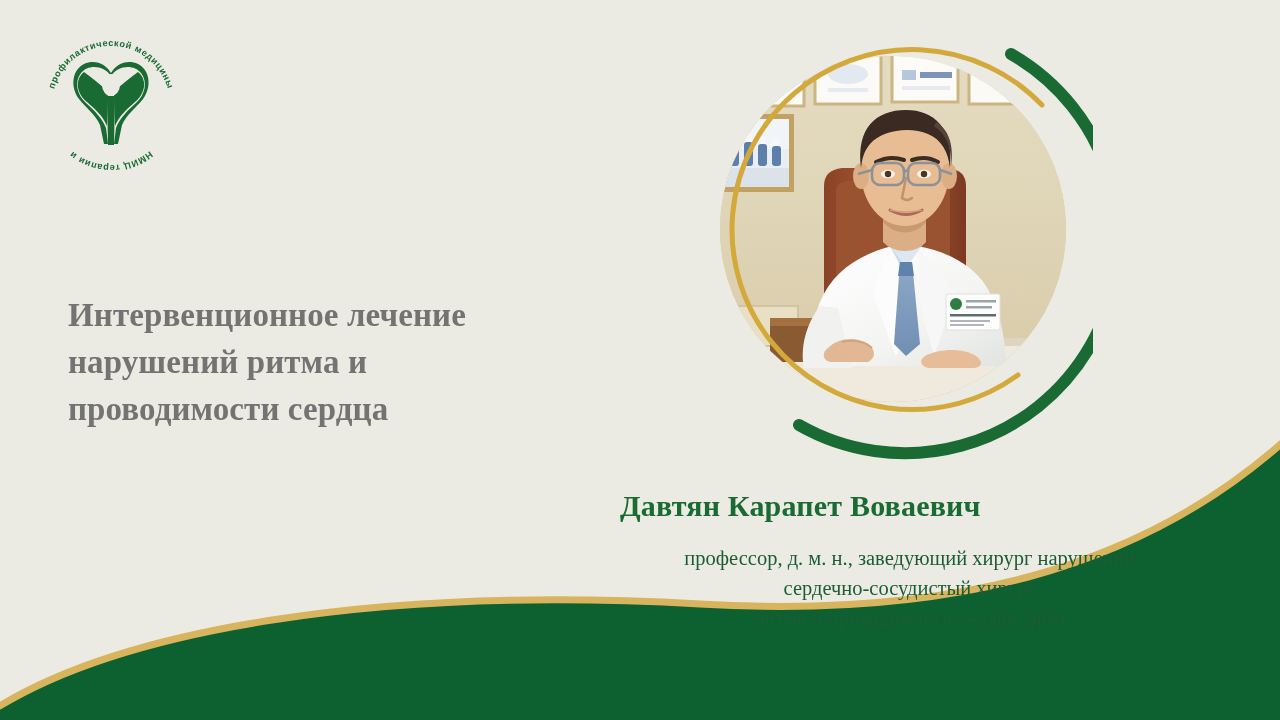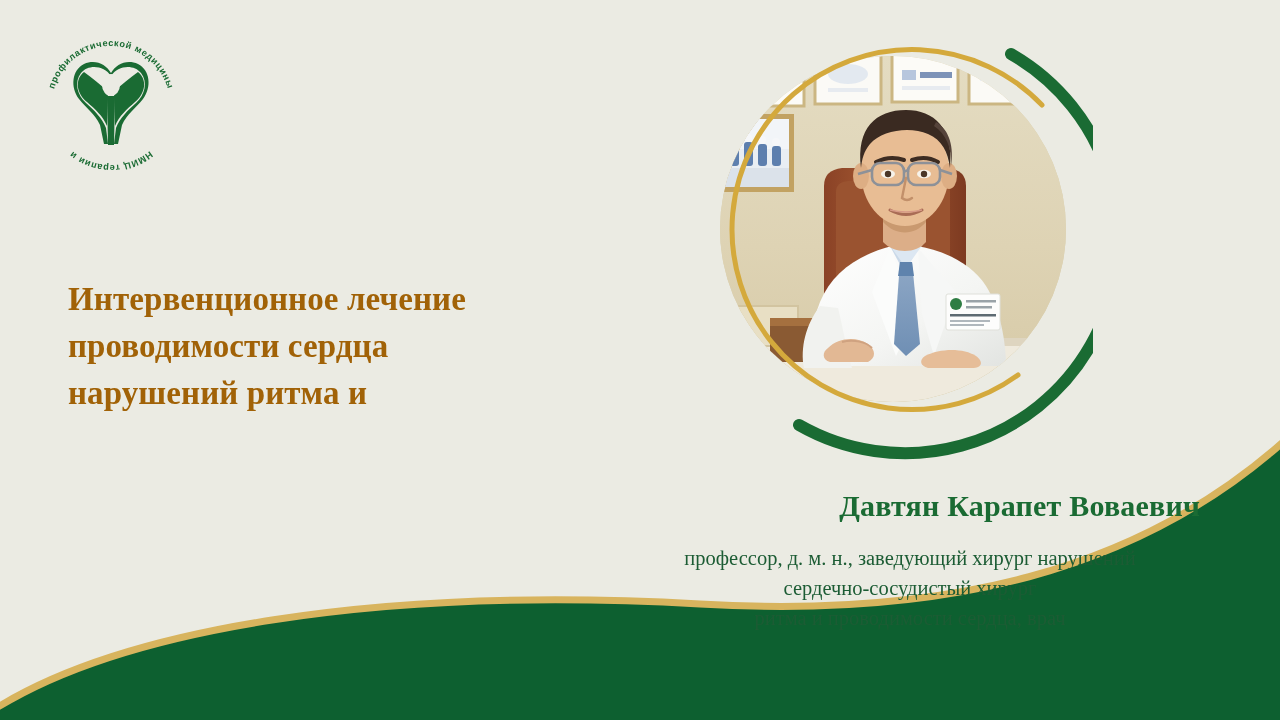--- a/index.html
+++ b/index.html
@@ -32,26 +32,26 @@
     left: 38px;
     top: 32px;
     width: 146px;
     height: 146px;
   }
 
   
   .title {
     position: absolute;
     left: 68px;
-    top: 276px;
+    top: 292px;
     width: 520px;
     font-size: 33px;
     line-height: 47px;
     font-weight: bold;
-    color: #a16207;
+    color: #737373;
     letter-spacing: 0.1px;
   }
 
   
   .portrait-wrap {
     position: absolute;
     left: 693px;
     top: 30px;
     width: 400px;
     height: 440px;
@@ -74,21 +74,21 @@
     background: #d8cfae;
   }
   .photo-svg { display: block; }
 
   
   .speaker-name {
     position: absolute;
     left: 620px;
     top: 489px;
     width: 580px;
-    text-align: right;
+    text-align: left;
     font-size: 30px;
     font-weight: bold;
     color: #1a6b33;
     letter-spacing: 0.2px;
   }
   .speaker-role {
     position: absolute;
     left: 618px;
     top: 543px;
     width: 584px;
@@ -155,22 +155,22 @@
         <path d="M46,40 C 36,48 39,62 49,70 C 57,77 65,84 69,94 L 70,60 C 62,52 54,46 46,40 Z"></path>
         <path d="M100,40 C 110,48 107,62 97,70 C 89,77 81,84 77,94 L 76,60 C 84,52 92,46 100,40 Z"></path>
         <ellipse cx="73" cy="53" rx="9" ry="11" fill="#ebebe3"></ellipse>
         <path d="M69,64 L 77,64 L 76,113 L 70,113 Z"></path>
       </g>
     </svg>
   </div>
 
   <div class="title">
     <div>Интервенционное лечение</div>
+    <div>нарушений ритма и</div>
     <div>проводимости сердца</div>
-    <div>нарушений ритма и</div>
   </div>
 
   <div class="portrait-wrap">
 
     <div class="portrait-photo">
       <svg class="photo-svg" viewBox="0 0 346 346" width="346" height="346">
         <defs>
           <linearGradient id="wallG" x1="0" y1="0" x2="0" y2="1">
             <stop offset="0%" stop-color="#e4dcc2"></stop>
             <stop offset="55%" stop-color="#ded3b4"></stop>

